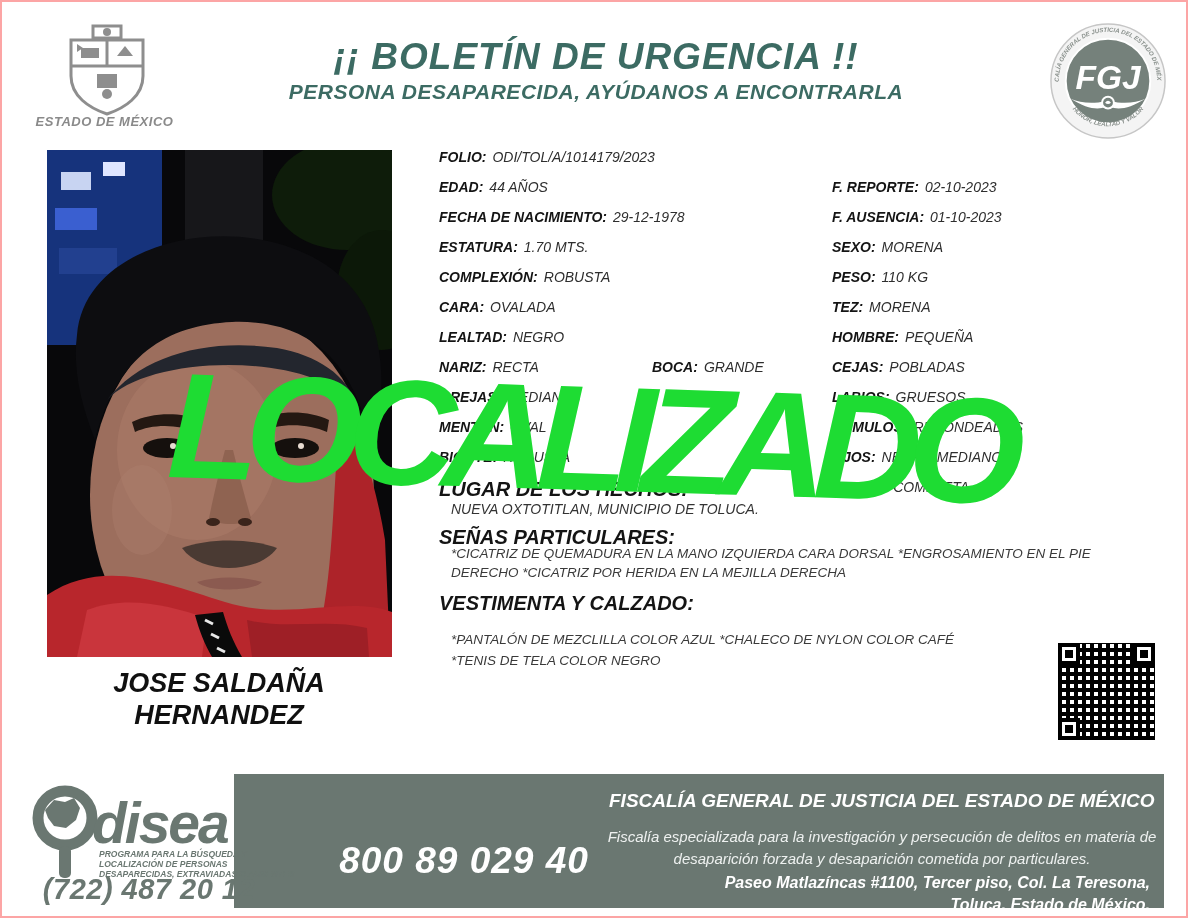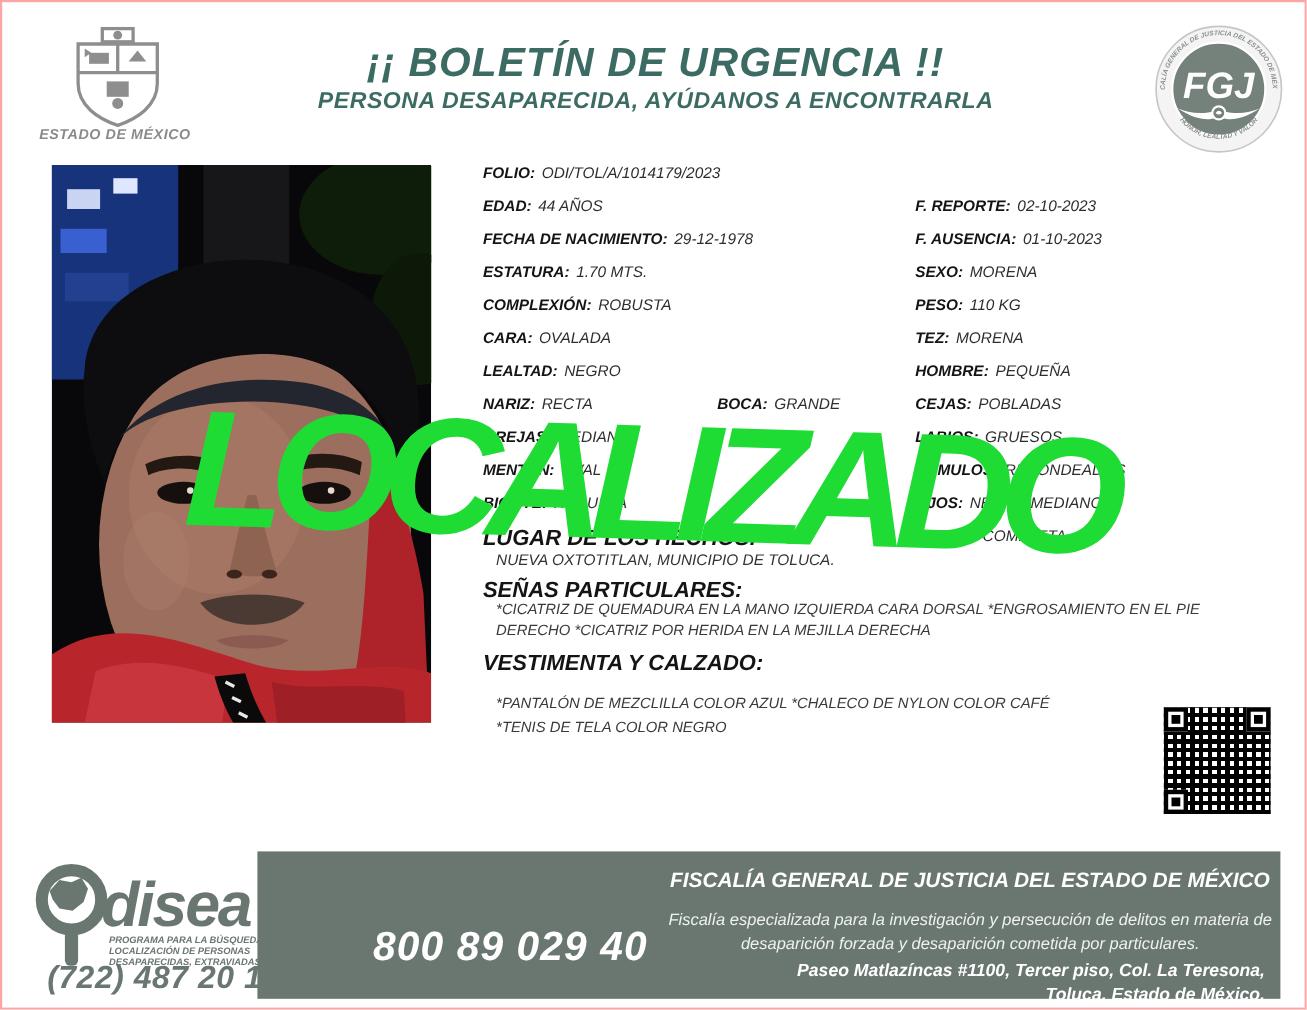--- a/index.html
+++ b/index.html
@@ -120,20 +120,24 @@
       <ellipse cx="95" cy="360" rx="30" ry="45" fill="#b08270" opacity="0.35"></ellipse>
       <path d="M295,250 C315,290 330,340 338,390 L342,480 L275,468 C288,400 286,320 295,250 Z" fill="#ad2329"></path>
       <path d="M0,445 C55,408 115,432 178,452 C240,472 300,445 345,462 L345,507 L0,507 Z" fill="#b8262c"></path>
       <path d="M40,460 C80,445 120,455 160,468 L155,507 L30,507 Z" fill="#c9353c"></path>
       <path d="M200,470 C240,480 280,468 320,478 L322,507 L205,507 Z" fill="#9e1f26"></path>
       <path d="M148,465 C152,480 158,495 165,507 L195,507 C186,492 180,476 176,462 Z" fill="#0a0a0a"></path>
       <path d="M158,470 l8,4 M164,484 l8,4 M170,498 l8,4" stroke="#e8e8e8" stroke-width="3"></path>
     </svg>
   </div>
 
+  <div class="abs name" style="left:37px;top:666px;">
+    <div>JOSE SALDAÑA</div>
+    <div>HERNANDEZ</div>
+  </div>
 
   <div class="abs field-row" style="left:437px;top:147px;"><span class="flabel">FOLIO:</span><span class="fvalue">ODI/TOL/A/1014179/2023</span></div>
   <div class="abs field-row" style="left:437px;top:177px;"><span class="flabel">EDAD:</span><span class="fvalue">44 AÑOS</span></div>
   <div class="abs field-row" style="left:437px;top:207px;"><span class="flabel">FECHA DE NACIMIENTO:</span><span class="fvalue">29-12-1978</span></div>
   <div class="abs field-row" style="left:437px;top:237px;"><span class="flabel">ESTATURA:</span><span class="fvalue">1.70 MTS.</span></div>
   <div class="abs field-row" style="left:437px;top:267px;"><span class="flabel">COMPLEXIÓN:</span><span class="fvalue">ROBUSTA</span></div>
   <div class="abs field-row" style="left:437px;top:297px;"><span class="flabel">CARA:</span><span class="fvalue">OVALADA</span></div>
   <div class="abs field-row" style="left:437px;top:327px;"><span class="flabel">LEALTAD:</span><span class="fvalue">NEGRO</span></div>
   <div class="abs field-row" style="left:437px;top:357px;"><span class="flabel">NARIZ:</span><span class="fvalue">RECTA</span></div>
   <div class="abs field-row" style="left:650px;top:357px;"><span class="flabel">BOCA:</span><span class="fvalue">GRANDE</span></div>

